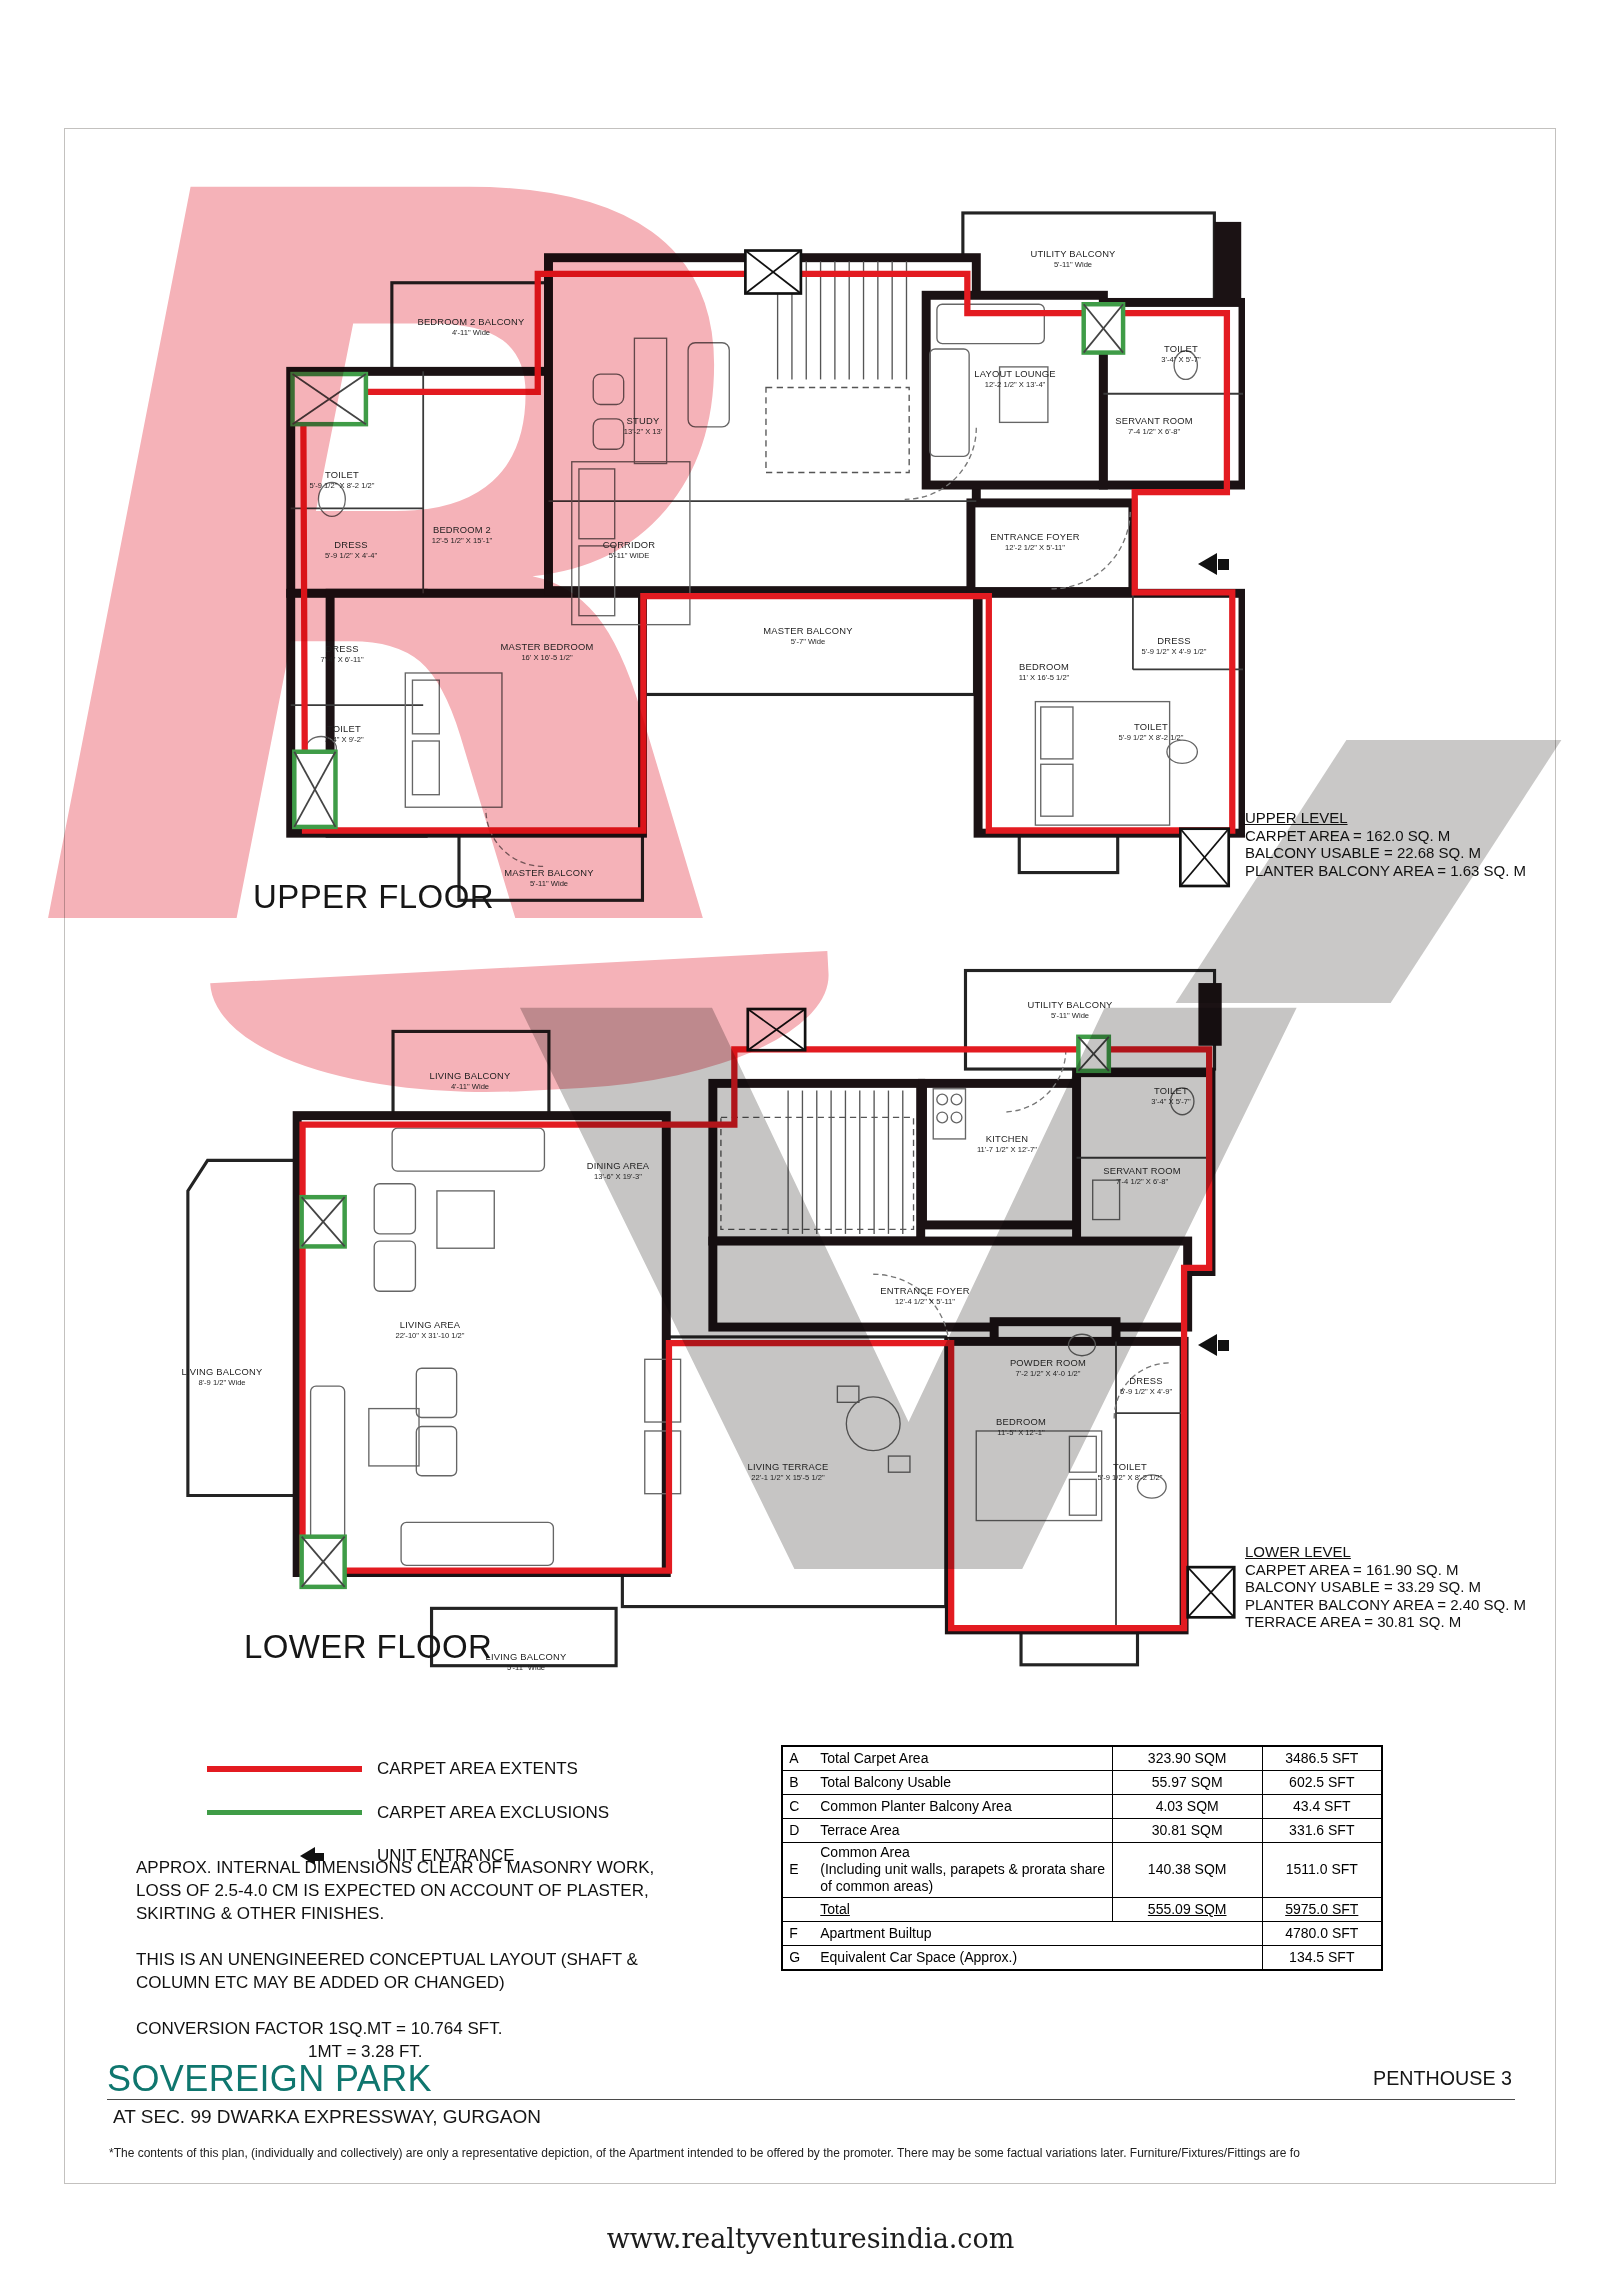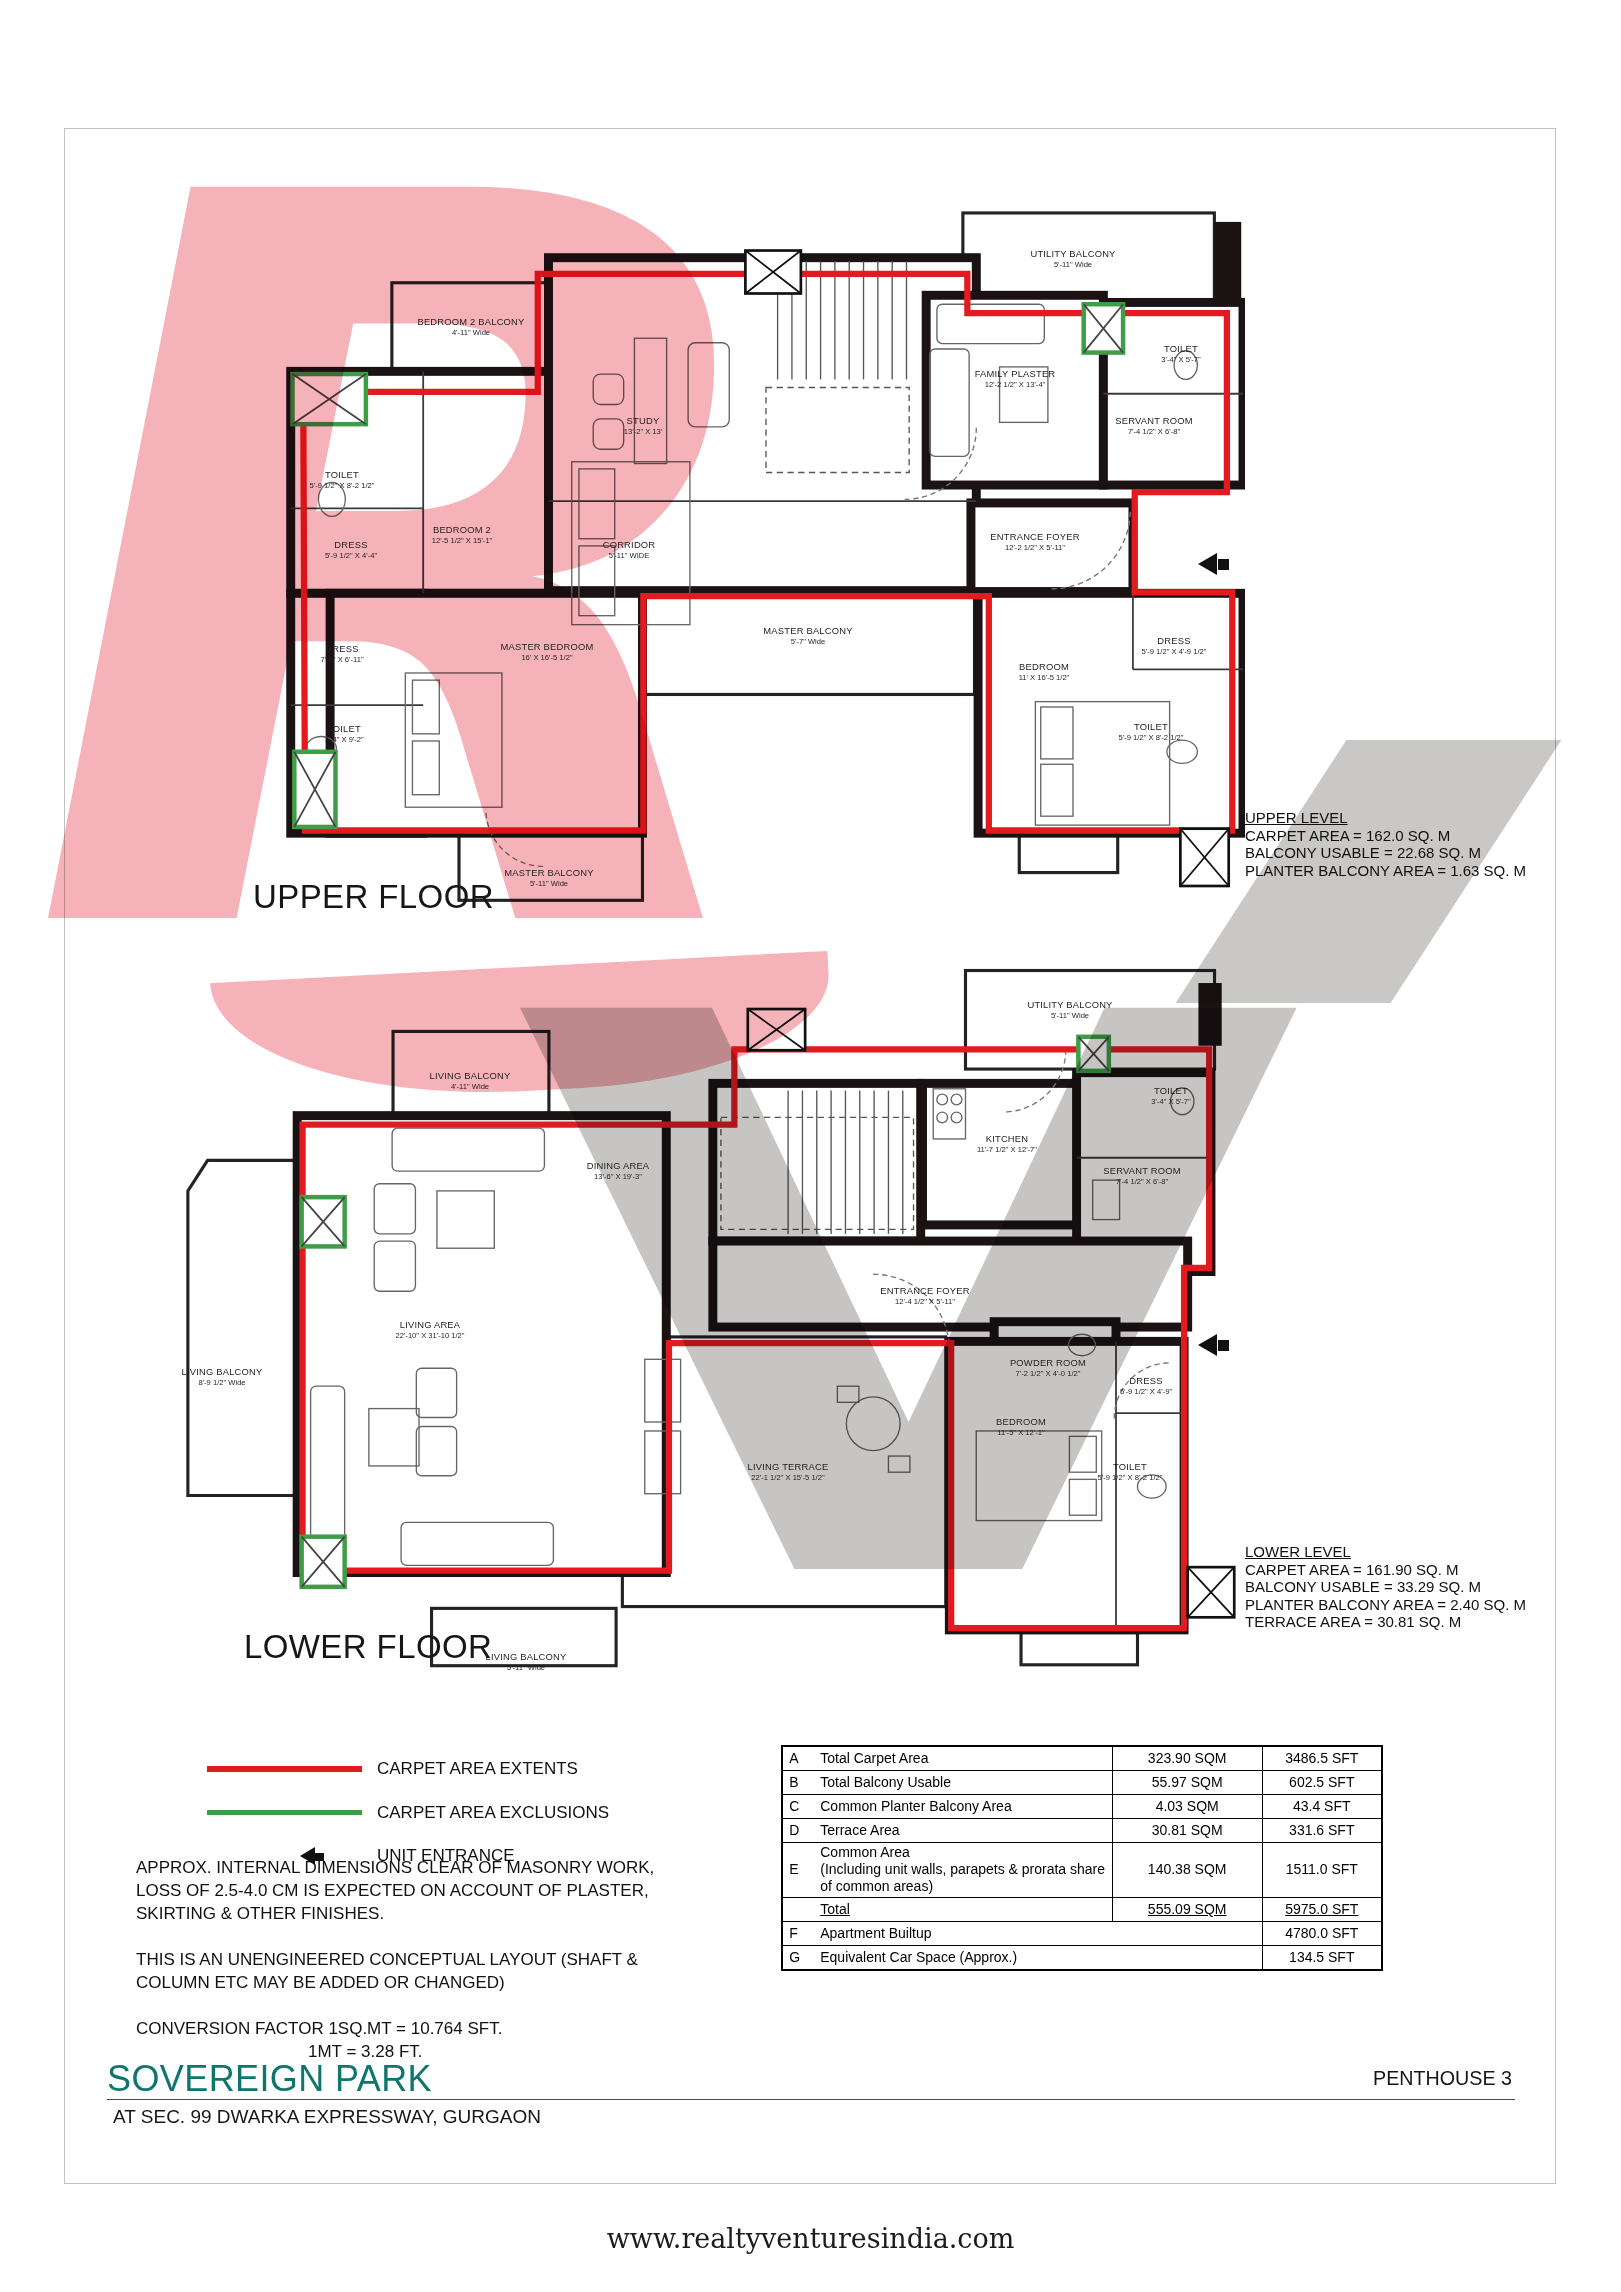--- a/index.html
+++ b/index.html
@@ -362,21 +362,21 @@
       </div>
       <div class="room-label" style="left: 896px; top: 426px;">
         <div class="rl-name">DRESS</div>
         <div class="rl-dim">5'-9 1/2" X 4'-9 1/2"</div>
       </div>
       <div class="room-label" style="left: 873px; top: 512px;">
         <div class="rl-name">TOILET</div>
         <div class="rl-dim">5'-9 1/2" X 8'-2 1/2"</div>
       </div>
       <div class="room-label" style="left: 737px; top: 159px;">
-        <div class="rl-name">FAMILY PLASTER</div>
+        <div class="rl-name">LAYOUT LOUNGE</div>
         <div class="rl-dim">12'-2 1/2" X 13'-4"</div>
       </div>
       <div class="room-label" style="left: 795px; top: 39px;">
         <div class="rl-name">UTILITY BALCONY</div>
         <div class="rl-dim">5'-11" Wide</div>
       </div>
       <div class="room-label" style="left: 903px; top: 134px;">
         <div class="rl-name">TOILET</div>
         <div class="rl-dim">3'-4" X 5'-7"</div>
       </div>
@@ -554,15 +554,16 @@
             <td class="c-num">134.5  SFT</td>
           </tr>
         </tbody>
     </table>
   </div>
 
   <div class="footer-project">SOVEREIGN PARK</div>
   <div class="footer-unit">PENTHOUSE 3</div>
   <div class="footer-line"></div>
   <div class="footer-address">AT SEC. 99 DWARKA EXPRESSWAY, GURGAON</div>
+  <div class="footer-disclaimer">*The contents of this plan, (individually and collectively) are only a representative depiction, of  the Apartment intended to be offered by the promoter. There may be some factual variations later. Furniture/Fixtures/Fittings are fo</div>
   <div class="footer-url">www.realtyventuresindia.com</div>
 </div>
 
 
 </body></html>

